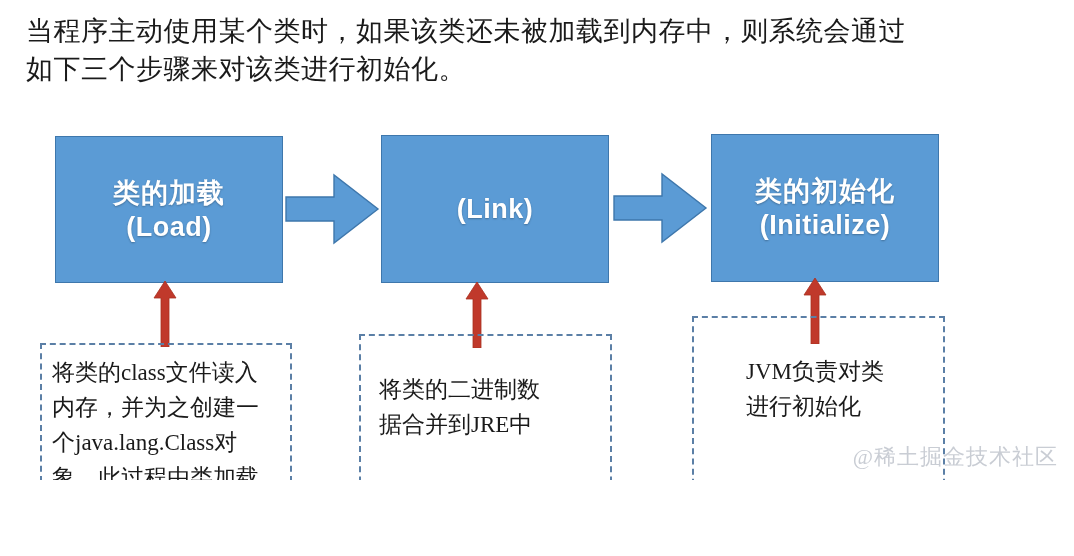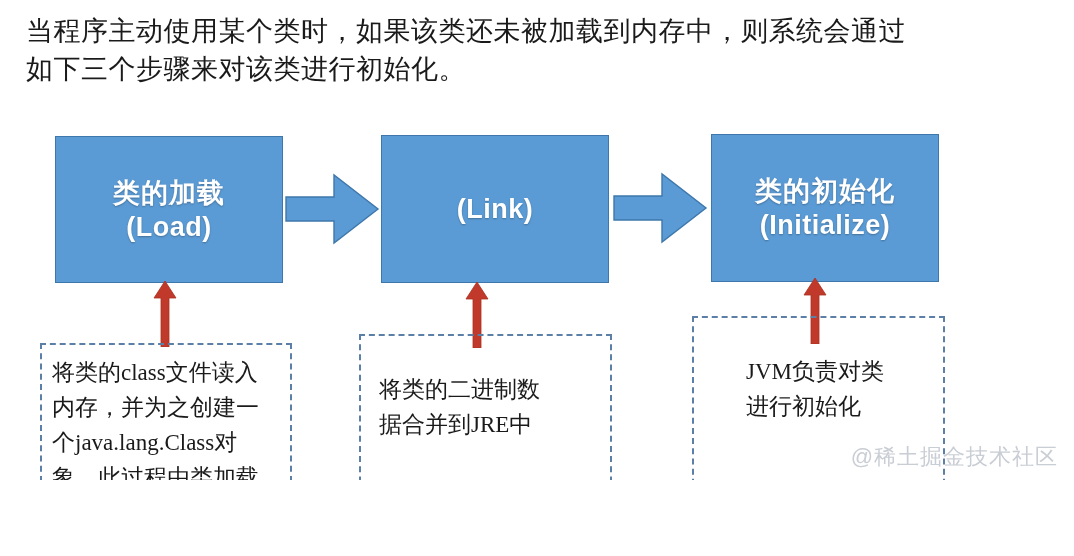--- a/index.html
+++ b/index.html
@@ -98,21 +98,21 @@
   }
   #red-arrow-0 { left: 152px; top: 281px; }
   #red-arrow-1 { left: 464px; top: 282px; }
   #red-arrow-2 { left: 802px; top: 278px; }
 
   
   #watermark {
     position: absolute;
     right: 16px;
     bottom: 8px;
-    font-family: Liberation Sans, sans-serif;
+    font-family: Liberation Serif, serif;
     font-size: 22px;
     color: #c9cdd4;
     letter-spacing: 1px;
     user-select: none;
   }
 </style>
 </head>
 <body>
 
 <div id="page">

